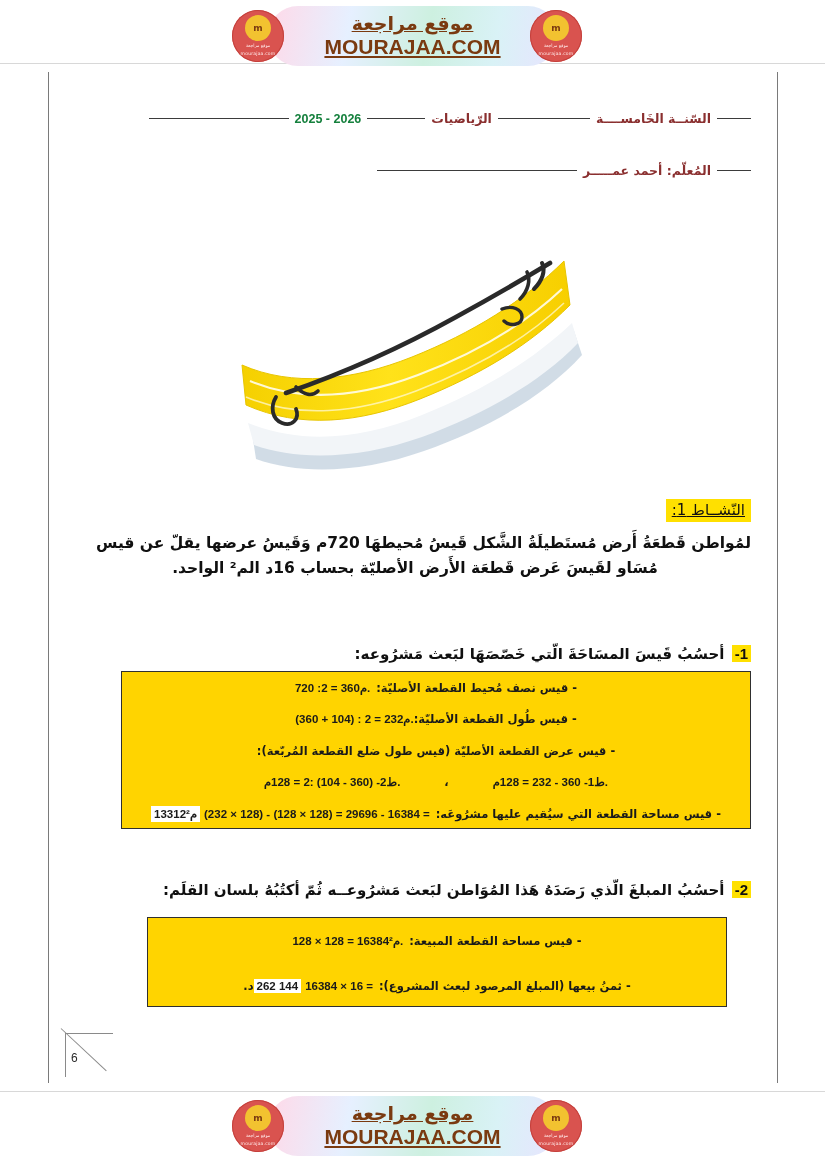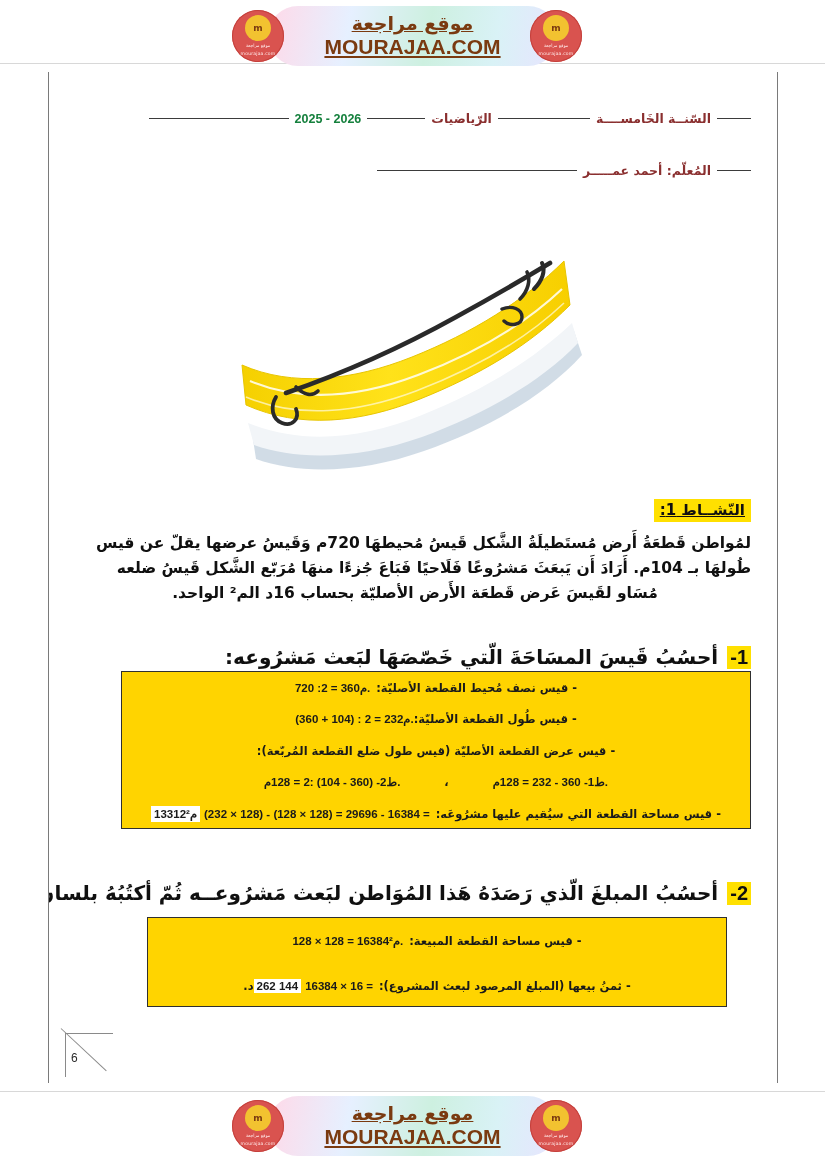--- a/index.html
+++ b/index.html
@@ -206,21 +206,21 @@
 
   
   .act-title {
     position: absolute;
     top: 440px;
     right: 26px;
     display: inline-block;
     background: #ffe000;
     color: #111;
     font-size: 15px;
-    font-weight: bold;
+    font-weight: normal;
     padding: 2px 6px 3px 6px;
     text-decoration: underline;
     letter-spacing: 0.5px;
   }
 
   
   .statement {
     position: absolute;
     top: 472px;
     right: 26px;
@@ -233,21 +233,21 @@
     font-weight: bold;
   }
   .statement .ln { display: block; }
   .statement .ln.c { text-align: center; }
 
   
   .q-line {
     position: absolute;
     right: 26px;
     direction: rtl;
-    font-size: 20px;
+    font-size: 15px;
     font-weight: bold;
     color: #101010;
     white-space: nowrap;
   }
   .q1 { top: 586px; }
   .q2 { top: 822px; }
   .q-badge {
     display: inline-block;
     background: #ffe000;
     padding: 0 3px;
@@ -376,21 +376,20 @@
       <path d="M42 150 C 36 160, 38 172, 48 176 C 58 180, 66 172, 62 162" fill="none" stroke="#2a2a2a" stroke-width="3.8" stroke-linecap="round"></path>
       <path d="M62 140 C 70 148, 78 150, 84 144" fill="none" stroke="#2a2a2a" stroke-width="3.6" stroke-linecap="round"></path>
       <text x="0" y="0" font-size="0"></text>
     </svg>
   </div>
 
   <div class="act-title">النّشــاط 1:</div>
 
   <div class="statement">
     <span class="ln">لمُواطن قَطعَةُ أَرض مُستَطيلَةُ الشَّكل قَيسُ مُحيطهَا 720م وَقَيسُ عرضها يقلّ عن قيس</span>
-    <span class="ln">طُولهَا بـ 104م. أَرَادَ أَن يَبعَثَ مَشرُوعًا فَلَاحيًا فَبَاعَ جُزءًا منهَا مُرَبّع الشَّكل قَيسُ ضلعه</span>
     <span class="ln c">مُسَاو لقَيسَ عَرض قَطعَة الأَرض الأصليّة بحساب 16د الم² الواحد.</span>
   </div>
 
   <div class="q-line q1">
     <span class="q-badge">1-</span>
     <span>أحسُبُ قَيسَ المسَاحَةَ الّتي خَصّصَهَا لبَعث مَشرُوعه:</span>
   </div>
 
   <div class="ansbox box1">
     <div class="ans-row">

